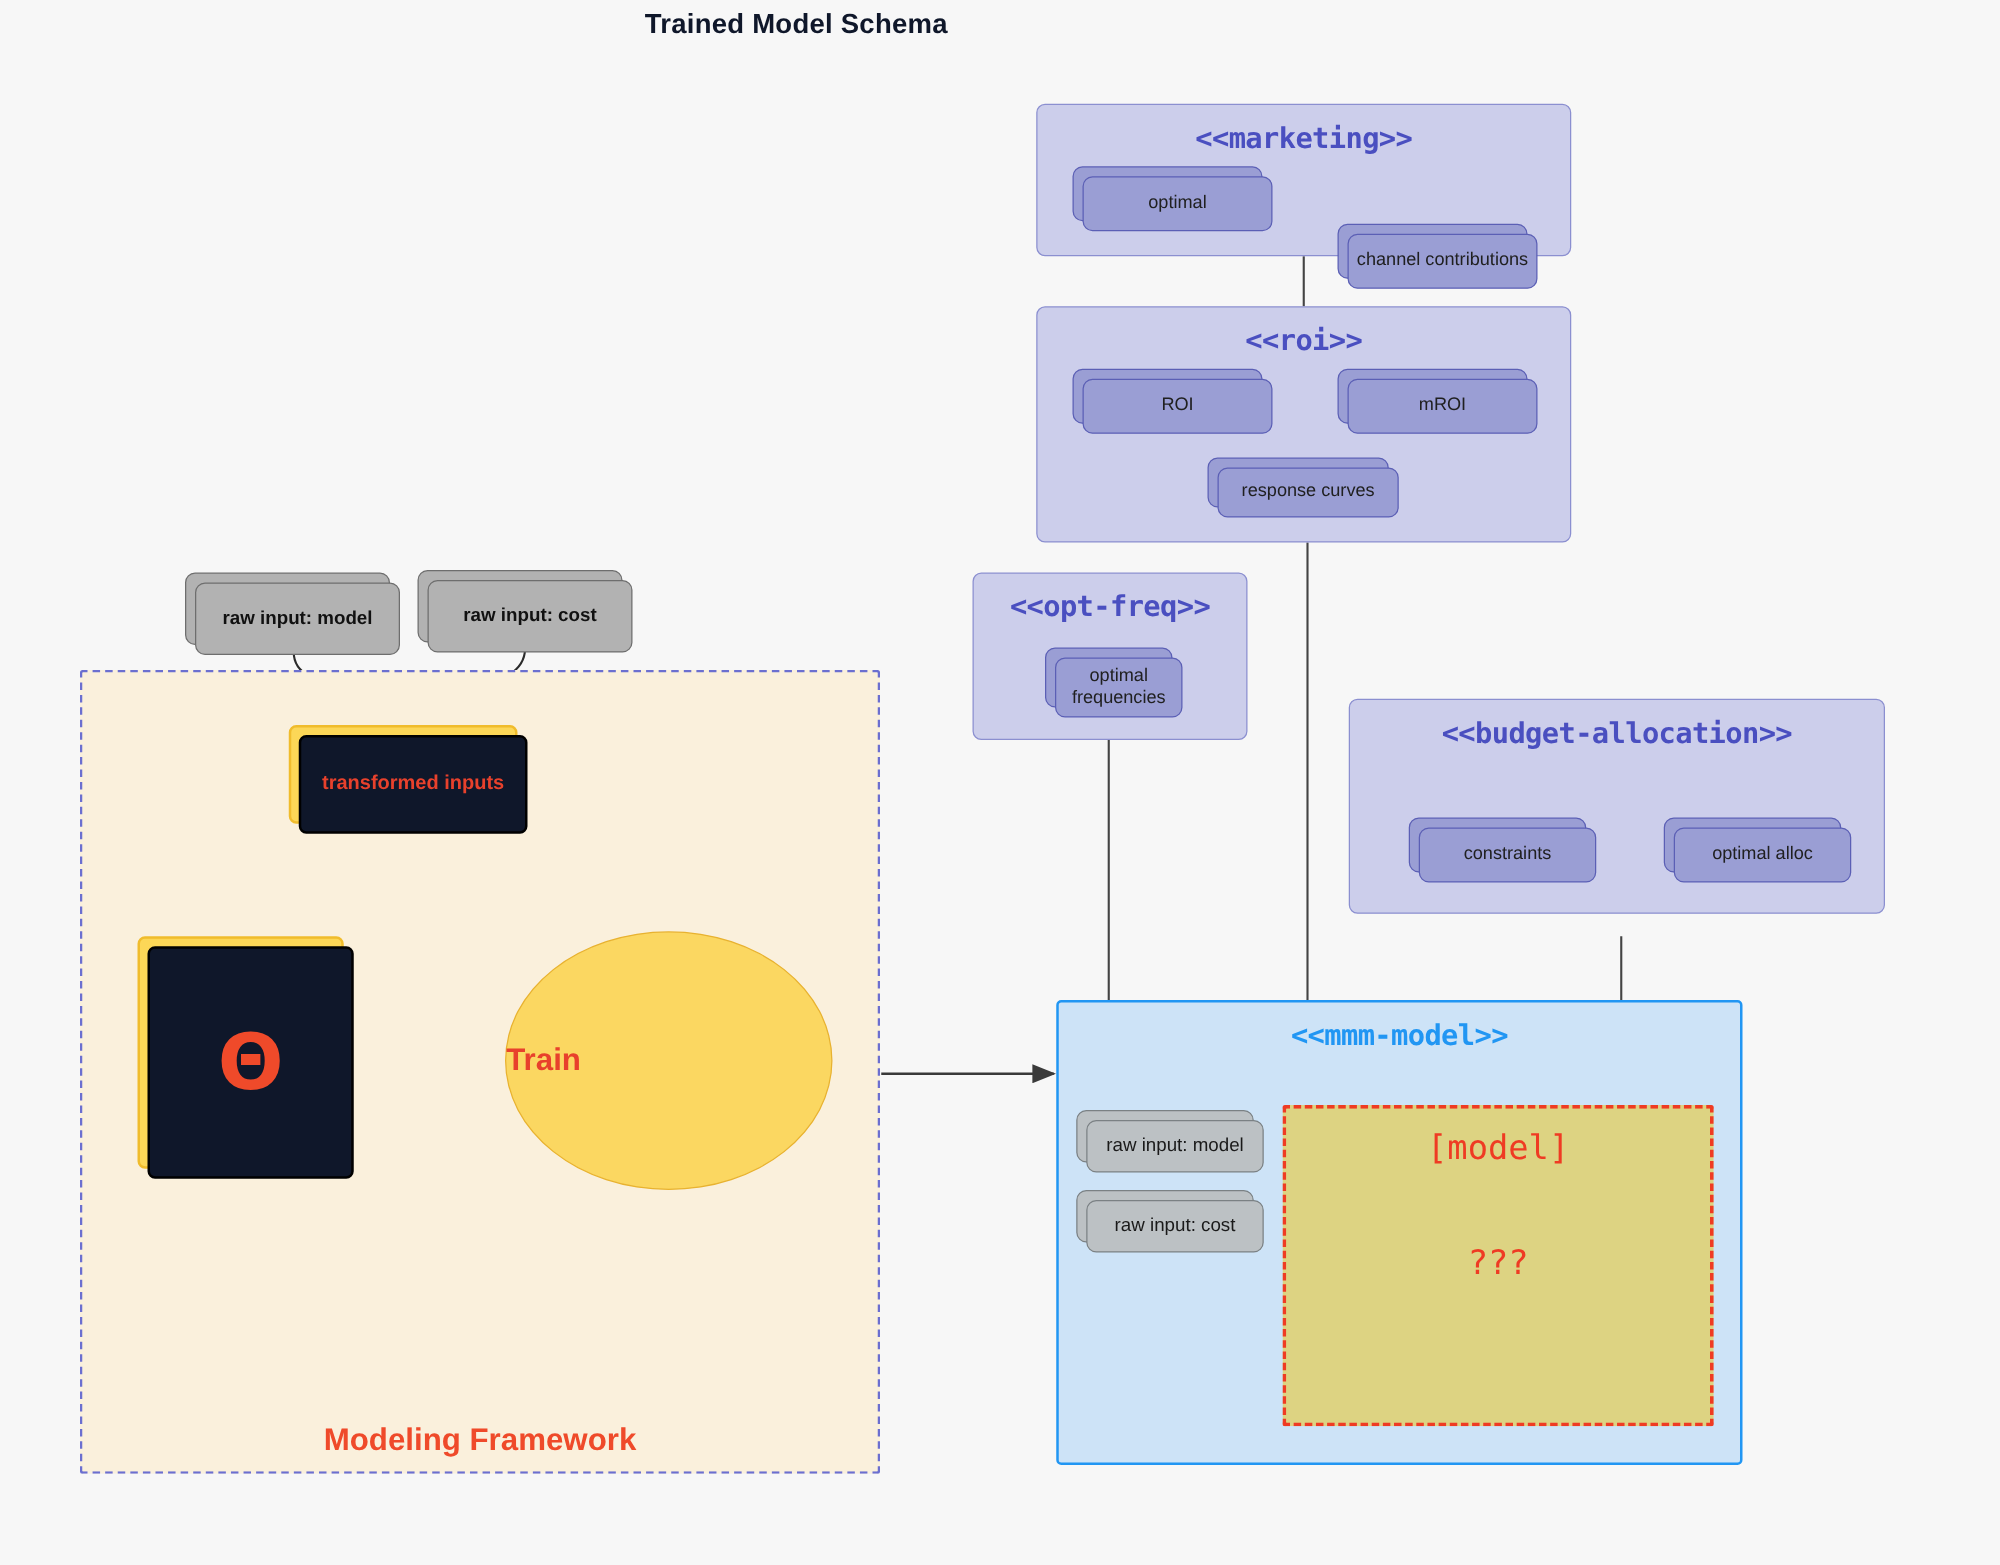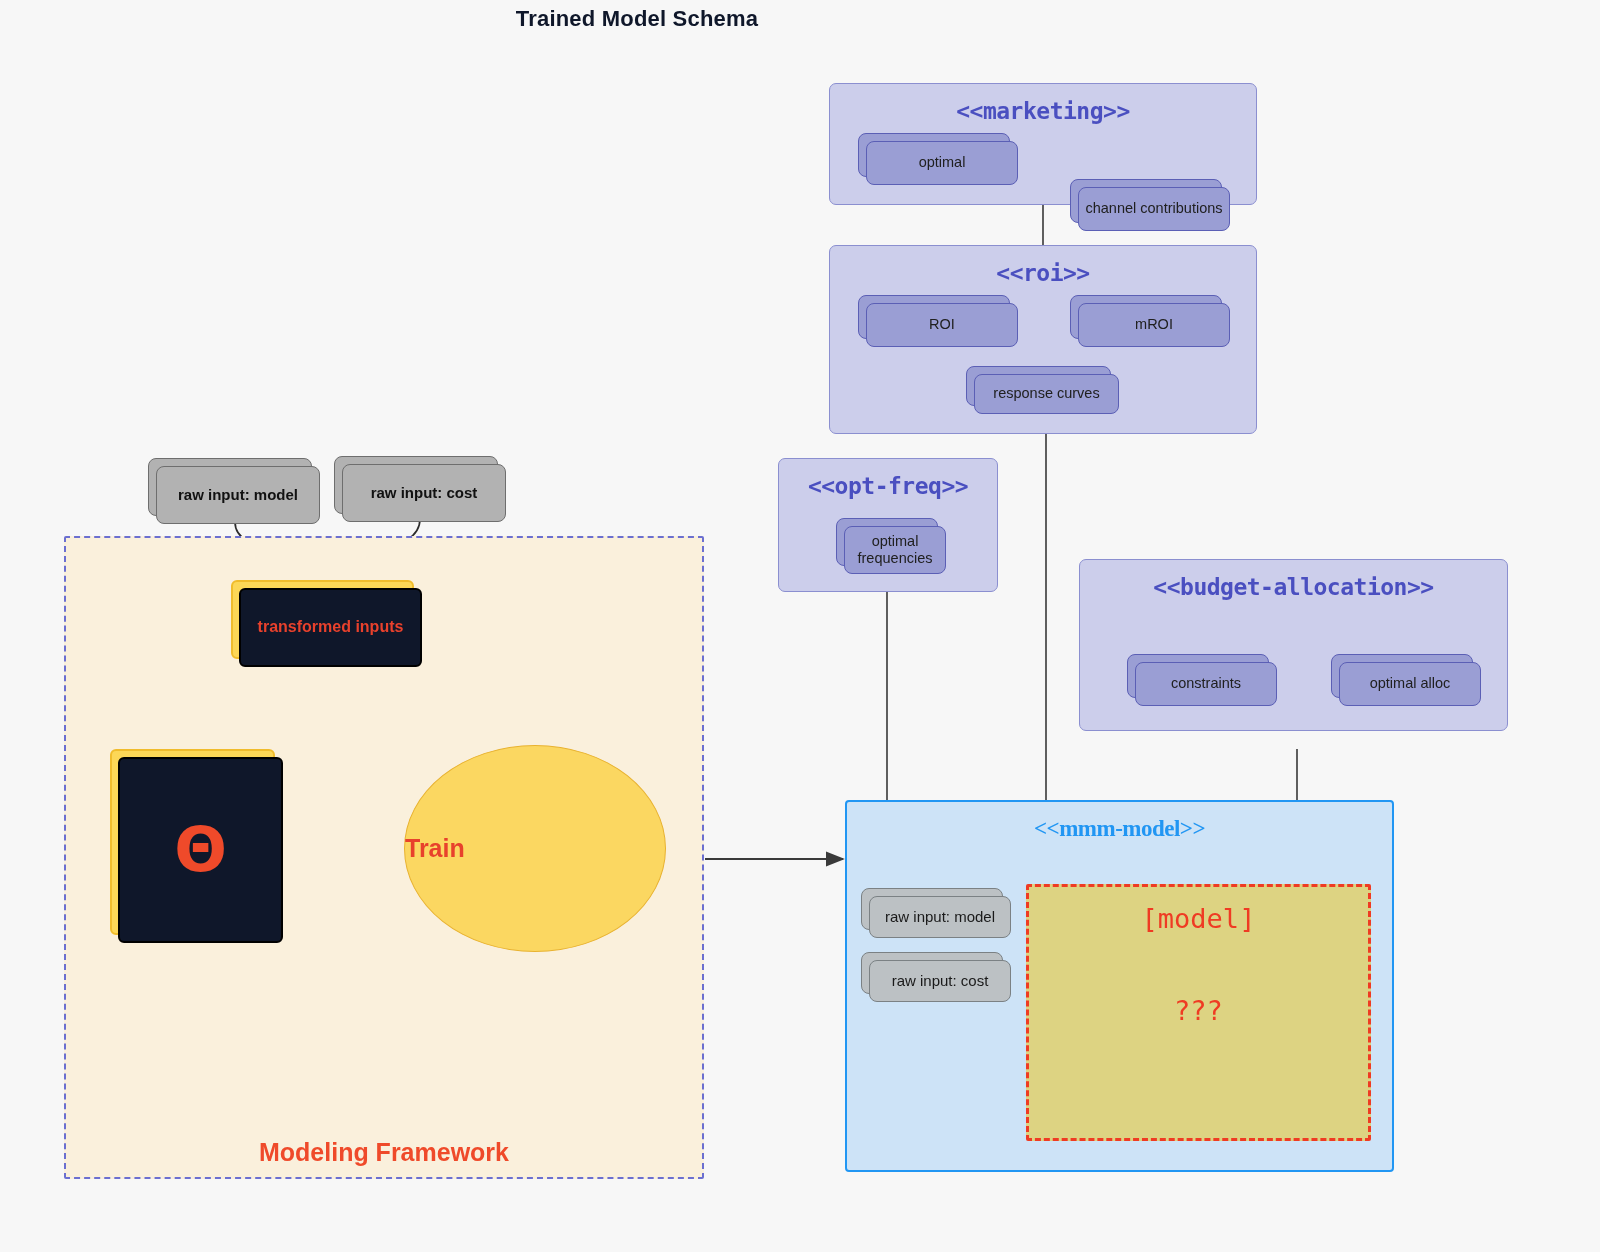--- a/index.html
+++ b/index.html
@@ -25,21 +25,21 @@
   
   .pkg{
     background:#ccceeb;border:1.6px solid #8b8fd0;border-radius:7px;
   }
   .pkg-title{
     position:absolute;left:0;right:0;top:14px;text-align:center;
     font-family:"DejaVu Sans Mono", monospace;
     font-weight:bold;color:#4a4fc0;font-size:23px;letter-spacing:-.5px;
   }
   .pkg.blue{background:#cde3f7;border:2px solid #2196f3;border-radius:4px;}
-  .pkg.blue .pkg-title{color:#2196f3;font-family:Liberation Serif, serif;}
+  .pkg.blue .pkg-title{color:#2196f3;}
 
   
   .card{position:absolute;box-sizing:border-box;}
   .card .back{
     position:absolute;left:0;top:0;width:100%;height:100%;
     border-radius:8px;box-sizing:border-box;
   }
   .card .front{
     position:absolute;left:8px;top:8px;width:100%;height:100%;
     border-radius:8px;box-sizing:border-box;

